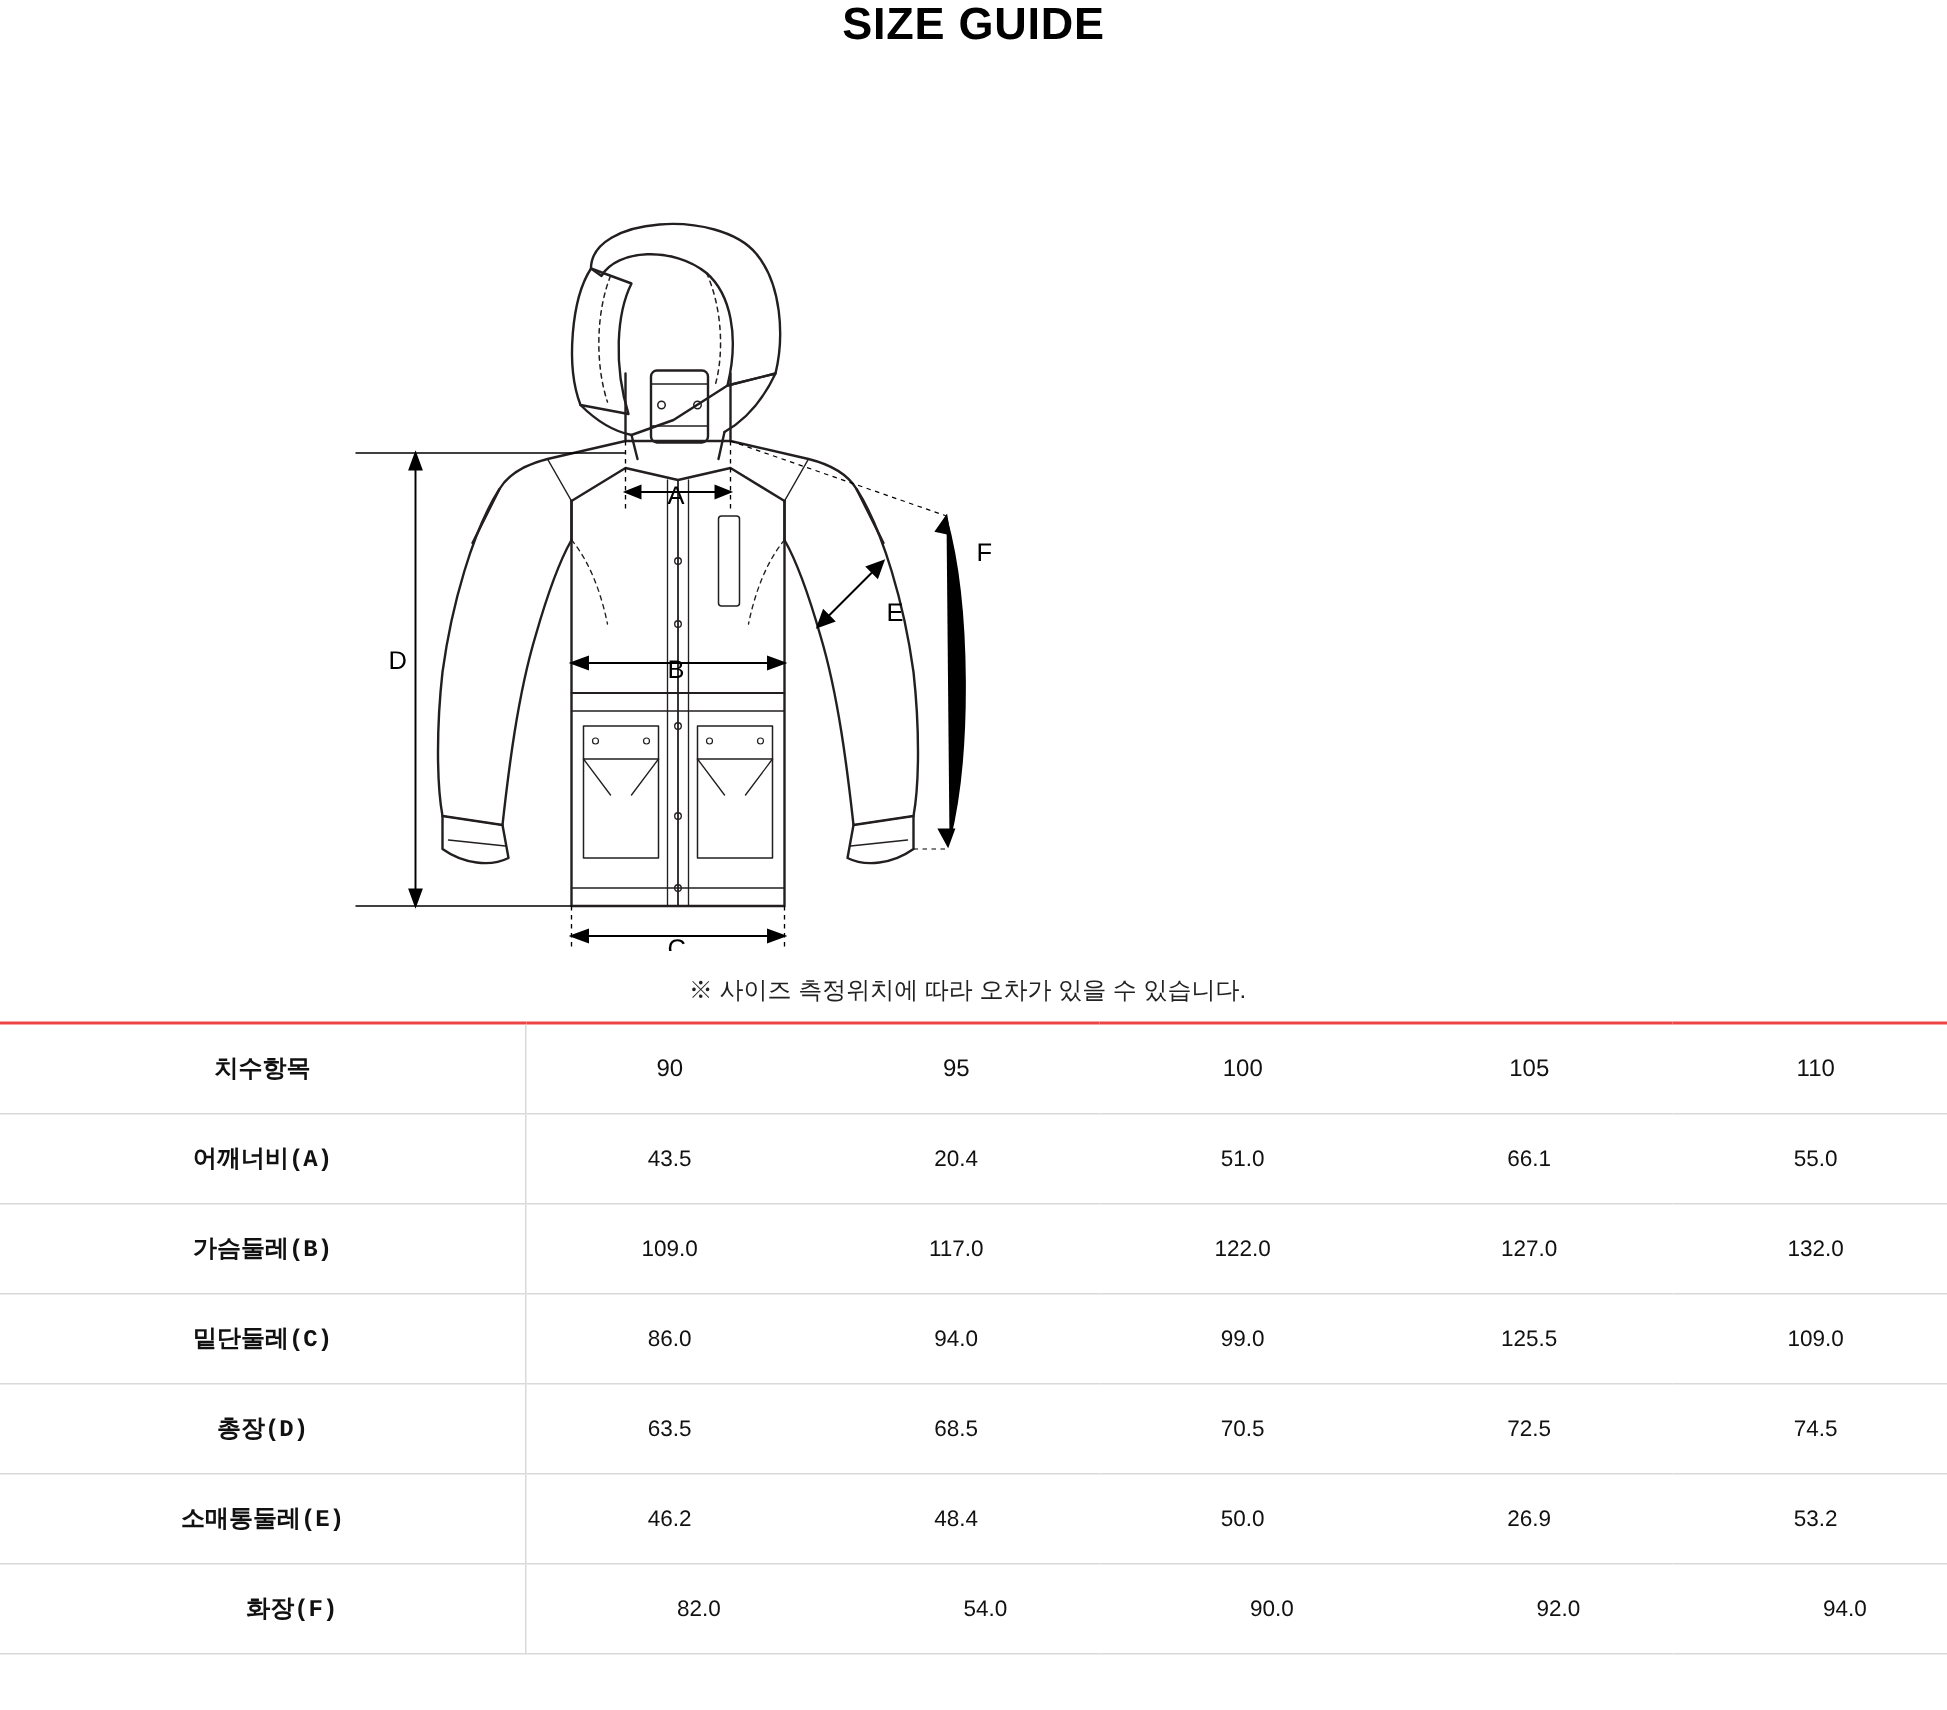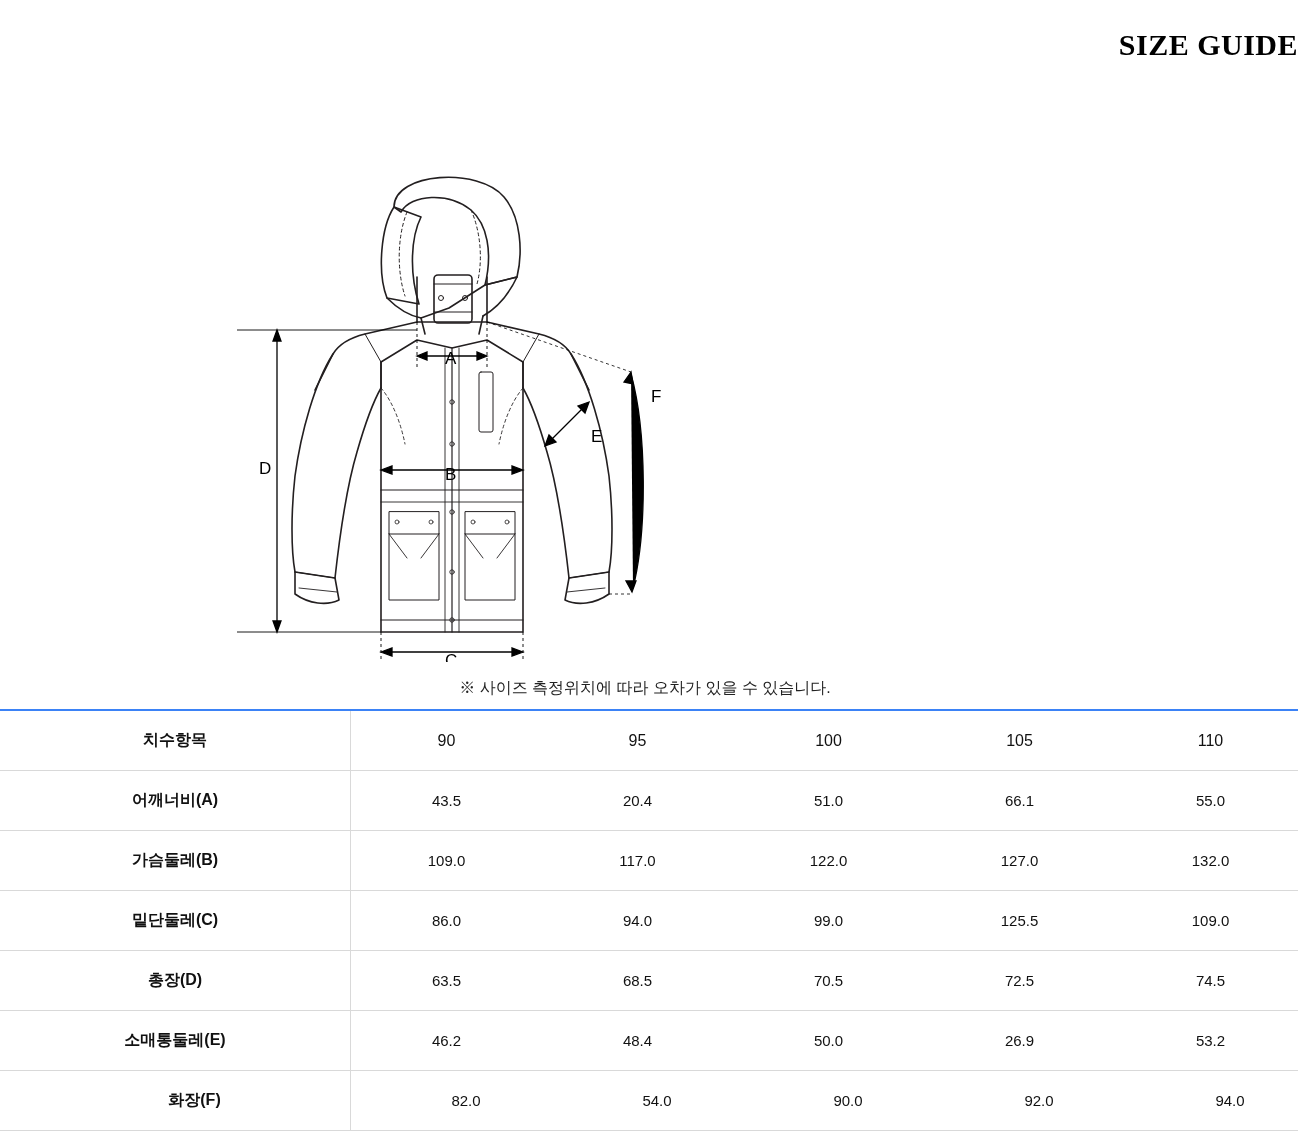--- a/index.html
+++ b/index.html
@@ -9,27 +9,25 @@
   }
   body {
     width: 1298px;
     height: 1140px;
     font-family: "Liberation Sans", sans-serif;
     color: #111111;
     position: relative;
     overflow: hidden;
   }
   .page-title {
-    text-align: right;
+    text-align: center;
     font-size: 30px;
     font-weight: bold;
     letter-spacing: 0.5px;
-    margin-top: 28px;
     color: #000;
-    font-family: Liberation Serif, serif;
   }
   .diagram-wrap {
     width: 100%;
     height: 600px;
     position: relative;
     margin-top: 10px;
   }
   .diagram-wrap svg {
     display: block;
     margin: 0 auto;
@@ -51,29 +49,30 @@
   table.size-table th,
   table.size-table td {
     border-top: 1px solid #d9d9d9;
     border-bottom: 1px solid #d9d9d9;
     height: 57px;
     text-align: center;
     font-weight: normal;
     color: #111;
   }
   table.size-table thead th {
-    border-top: 2px solid #3b82f6;
+    border-top: 2px solid #ef4444;
     font-size: 16px;
   }
   table.size-table thead th.first-col {
     font-weight: bold;
   }
   table.size-table tbody td.first-col {
     font-weight: bold;
     font-size: 16px;
+    font-family: Liberation Mono, monospace;
   }
   .first-col {
     width: 348px;
     border-right: 1px solid #d9d9d9;
   }
   .val-col { width: 189px; margin-left: 17px; }
   table.size-table tbody tr:last-child td {
     border-bottom: 1px solid #d9d9d9;
     padding-left: 40px;
   }

